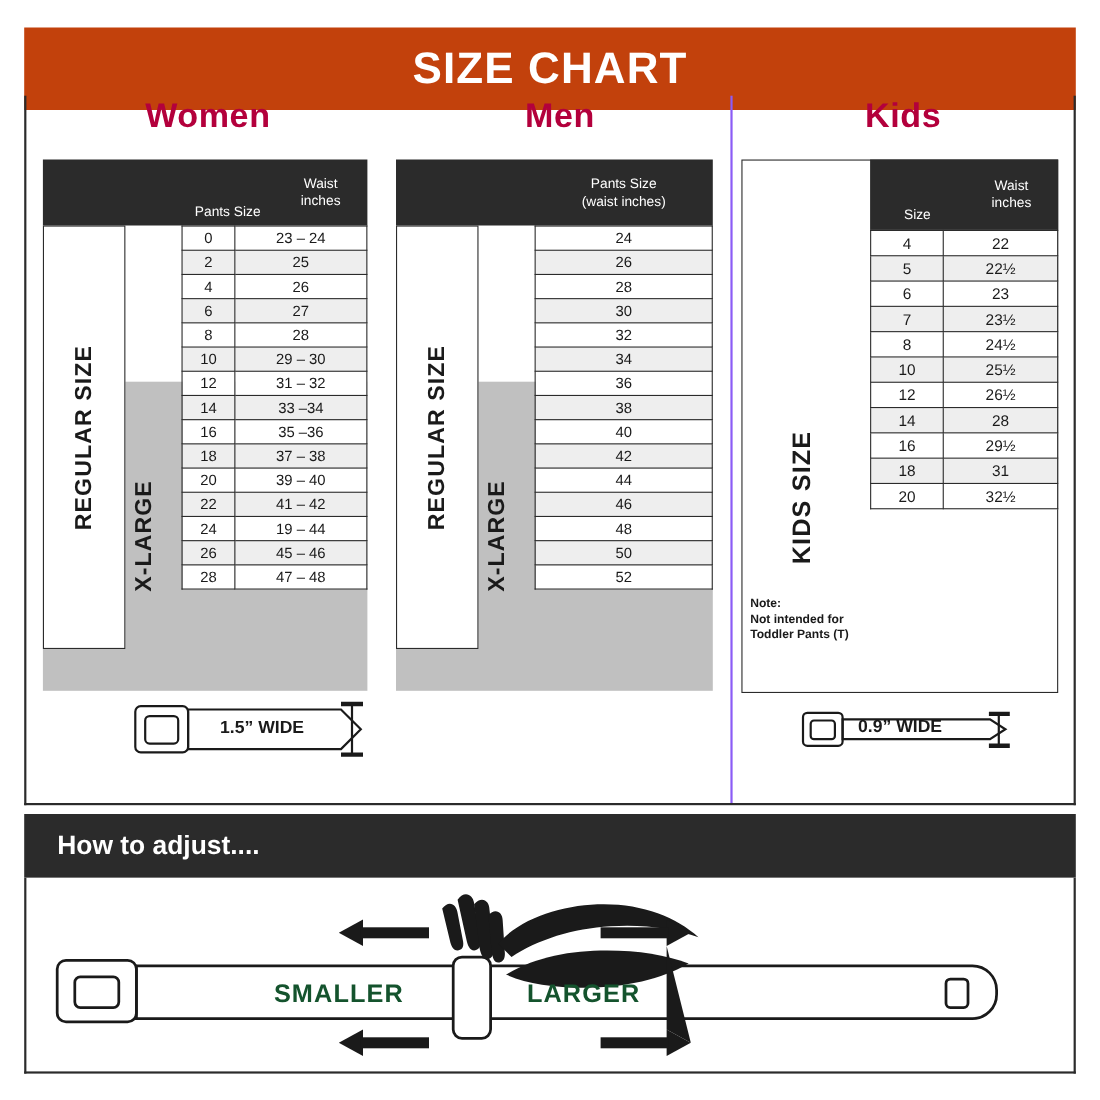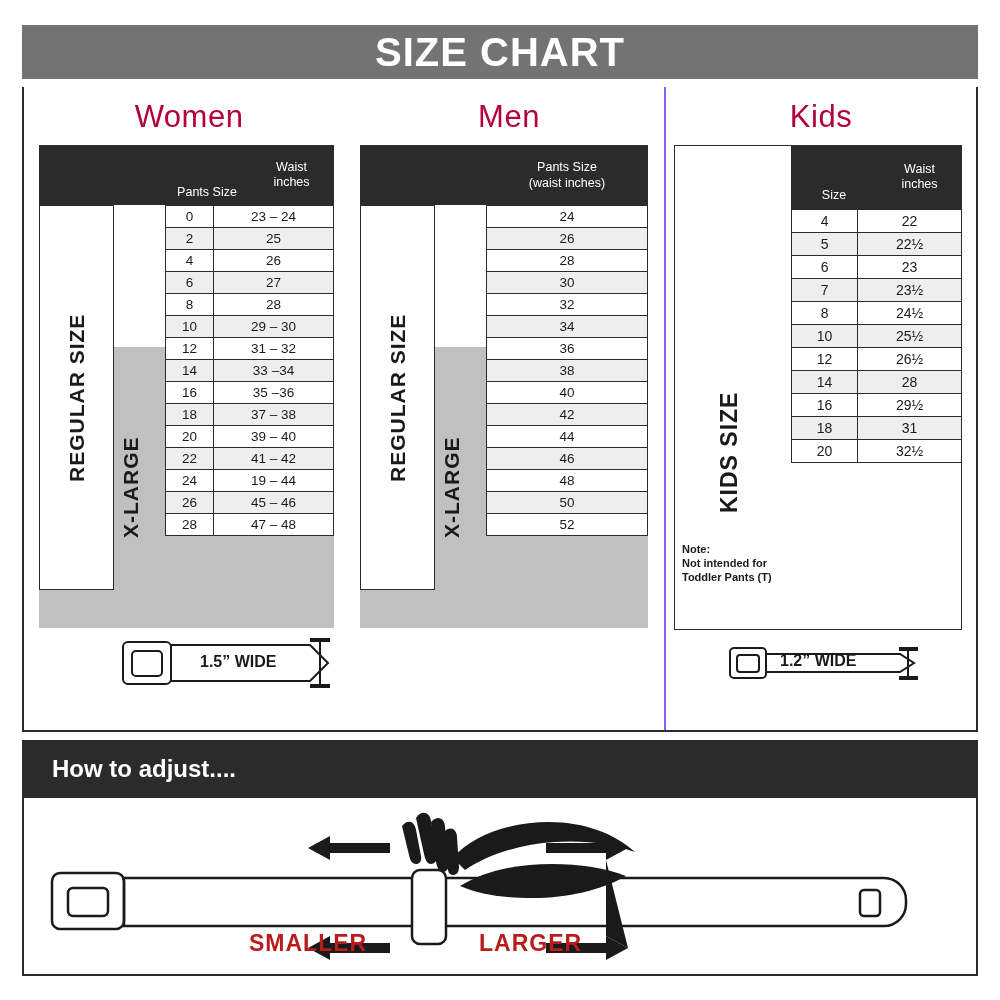--- a/index.html
+++ b/index.html
@@ -19,22 +19,22 @@
     height: 1000px;
     background: #ffffff;
     box-sizing: border-box;
   }
   
   .title-bar {
     position: absolute;
     left: 22px;
     top: 25px;
     width: 956px;
-    height: 54px;
-    background: #737373;
+    height: 75px;
+    background: #c2410c;
     color: #ffffff;
     display: flex;
     align-items: center;
     justify-content: center;
   }
   .title-bar .title-text {
     font-size: 40px;
     font-weight: bold;
     letter-spacing: 1px;
   }
@@ -56,22 +56,21 @@
     box-sizing: border-box;
   }
   .col-women { width: 330px; }
   .col-men   { width: 310px; }
   .col-kids  { width: 312px; border-left: 2px solid #8b5cf6; }
 
   .col-title {
     text-align: center;
     color: #b3003c;
     font-size: 31px;
-    font-weight: normal;
-    margin-top: 12px;
+    font-weight: bold;
     letter-spacing: 0.5px;
   }
   
   .tbl-wrap {
     position: absolute;
     box-sizing: border-box;
   }
   .vert-label {
     position: absolute;
     box-sizing: border-box;
@@ -138,22 +137,21 @@
     border: 2px solid #2b2b2b;
     border-top: none;
     box-sizing: border-box;
     background: #ffffff;
   }
   .adj-word {
     position: absolute;
     font-size: 23px;
     font-weight: bold;
     letter-spacing: 1px;
-    color: #b91c1c;
-    margin-top: 40px;
+    color: #14532d;
   }
   svg { display: block; }
 </style>
 </head>
 <body>
 
 <div class="page">
 
   <div class="title-bar">
     <span class="title-text">SIZE CHART</span>
@@ -404,21 +402,21 @@
         <svg width="210" height="60" viewBox="0 0 210 60">
           <g fill="none" stroke="#1a1a1a" stroke-width="2">
             <rect x="8" y="16" width="36" height="30" rx="4"></rect>
             <rect x="15" y="23" width="22" height="17" rx="3"></rect>
             <path d="M44 22 H178 L192 31 L178 40 H44 Z"></path>
             <line x1="186" y1="17" x2="186" y2="46"></line>
             <line x1="177" y1="17" x2="196" y2="17" stroke-width="4"></line>
             <line x1="177" y1="46" x2="196" y2="46" stroke-width="4"></line>
           </g>
         </svg>
-        <span class="belt-width-label" style="position:absolute; left:58px; top:20px;">1.2” WIDE</span>
+        <span class="belt-width-label" style="position:absolute; left:58px; top:20px;">0.9” WIDE</span>
       </div>
     </div>
   </div>
 
   <div class="adjust-bar">
     <span class="adjust-text">How to adjust....</span>
   </div>
 
   <div class="adjust-panel">
     <svg width="952" height="174" viewBox="0 0 952 174">

